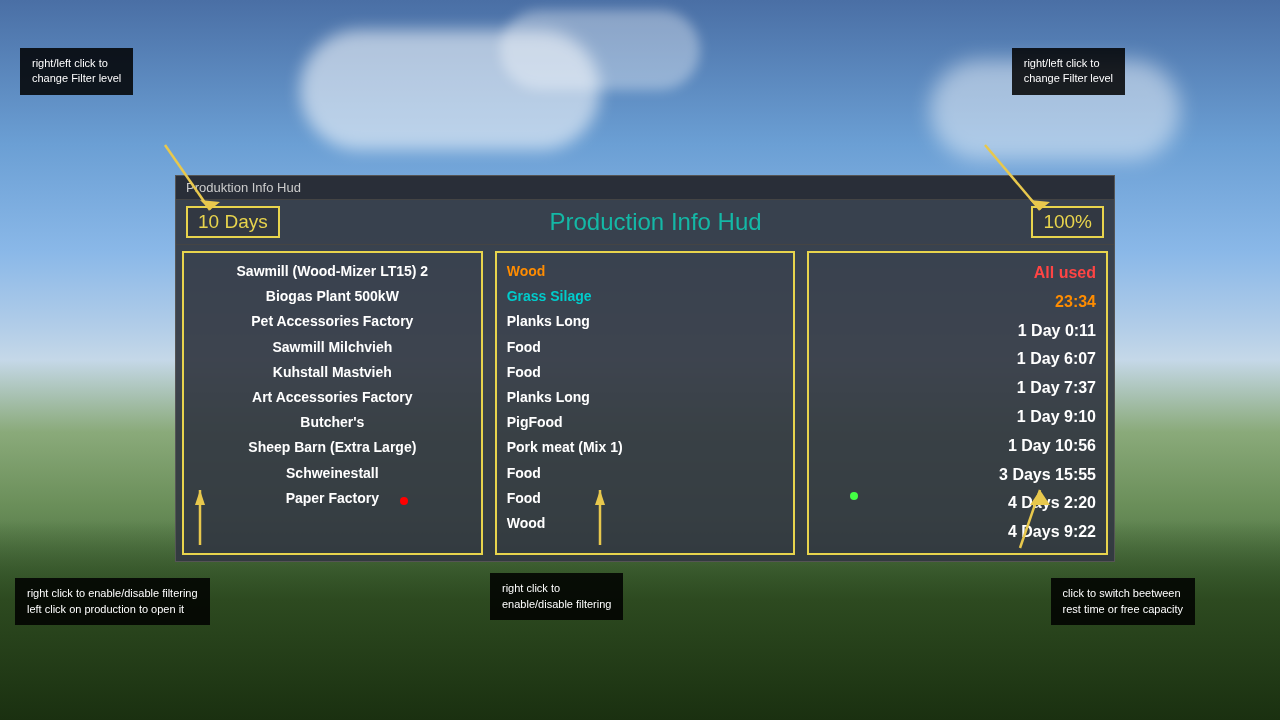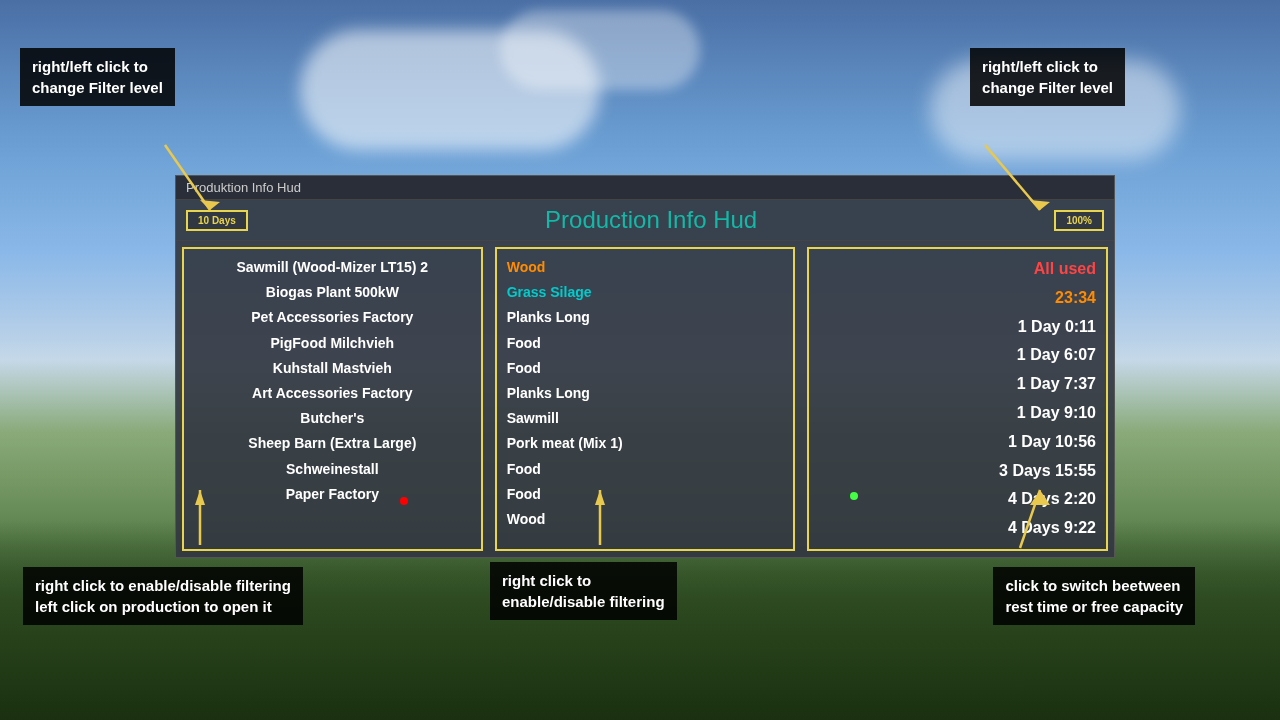--- a/index.html
+++ b/index.html
@@ -94,22 +94,22 @@
       justify-content: space-between;
       padding: 6px 10px;
       border-bottom: 1px solid #444;
     }
 
     .filter-btn {
       border: 2px solid #e8d44d;
       background: rgba(50,55,65,0.9);
       color: #e8d44d;
       padding: 3px 10px;
-      font-size: 10px;
-      font-weight: bold;
+      font-size: 19px;
+      font-weight: normal;
       cursor: pointer;
     }
 
     .hud-title {
       color: #14b8a6;
       font-size: 24px;
       font-weight: normal;
       text-align: center;
       flex: 1;
     }
@@ -169,40 +169,39 @@
     .time-item.orange { color: #ff8c00; }
     .time-item.red { color: #ff4444; }
     .time-item.white { color: white; }
 
     
     .tooltip-box {
       position: absolute;
       background: rgba(0,0,0,0.85);
       color: white;
       padding: 8px 12px;
-      font-size: 15px;
-      font-weight: bold;
+      font-size: 11px;
+      font-weight: normal;
       line-height: 1.4;
       z-index: 100;
     }
 
     .tooltip-tl {
       top: 48px;
       left: 20px;
     }
 
     .tooltip-tr {
       top: 48px;
       right: 155px;
     }
 
     .tooltip-bl {
       bottom: 95px;
       left: 15px;
-      margin-left: 8px;
     }
 
     .tooltip-bm {
       bottom: 100px;
       left: 490px;
     }
 
     .tooltip-br {
       bottom: 95px;
       right: 85px;
@@ -290,37 +289,37 @@
     <button class="filter-btn">10 Days</button>
     <div class="hud-title">Production Info Hud</div>
     <button class="filter-btn">100%</button>
   </div>
   <div class="hud-content">
 
     <div class="hud-column productions">
       <div class="prod-item">Sawmill (Wood-Mizer LT15) 2</div>
       <div class="prod-item">Biogas Plant 500kW</div>
       <div class="prod-item">Pet Accessories Factory</div>
-      <div class="prod-item">PigFood Milchvieh</div>
+      <div class="prod-item">Sawmill Milchvieh</div>
       <div class="prod-item">Kuhstall Mastvieh</div>
       <div class="prod-item">Art Accessories Factory</div>
       <div class="prod-item">Butcher's</div>
       <div class="prod-item">Sheep Barn (Extra Large)</div>
       <div class="prod-item">Schweinestall</div>
       <div class="prod-item">Paper Factory</div>
     </div>
 
     <div class="hud-column outputs">
       <div class="output-item orange">Wood</div>
       <div class="output-item cyan">Grass Silage</div>
       <div class="output-item white">Planks Long</div>
       <div class="output-item white">Food</div>
       <div class="output-item white">Food</div>
       <div class="output-item white">Planks Long</div>
-      <div class="output-item white">Sawmill</div>
+      <div class="output-item white">PigFood</div>
       <div class="output-item white">Pork meat (Mix 1)</div>
       <div class="output-item white">Food</div>
       <div class="output-item white">Food</div>
       <div class="output-item white">Wood</div>
     </div>
 
     <div class="hud-column times">
       <div class="time-item red">All used</div>
       <div class="time-item orange">23:34</div>
       <div class="time-item white">1 Day 0:11</div>

